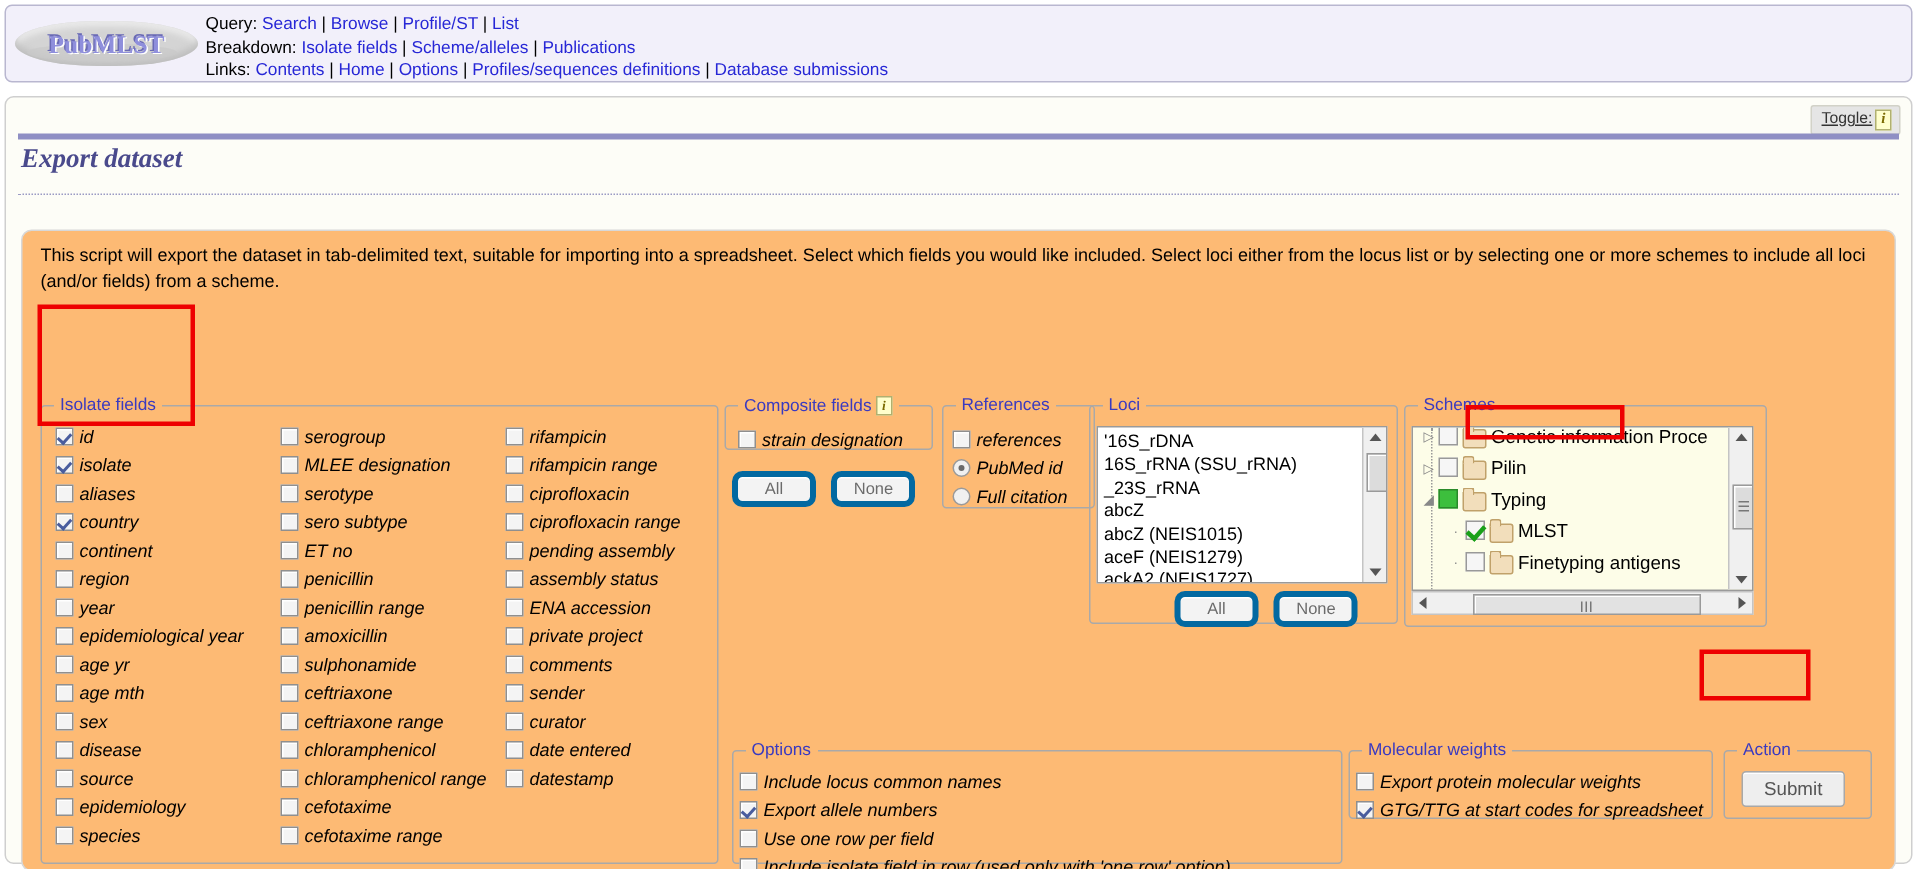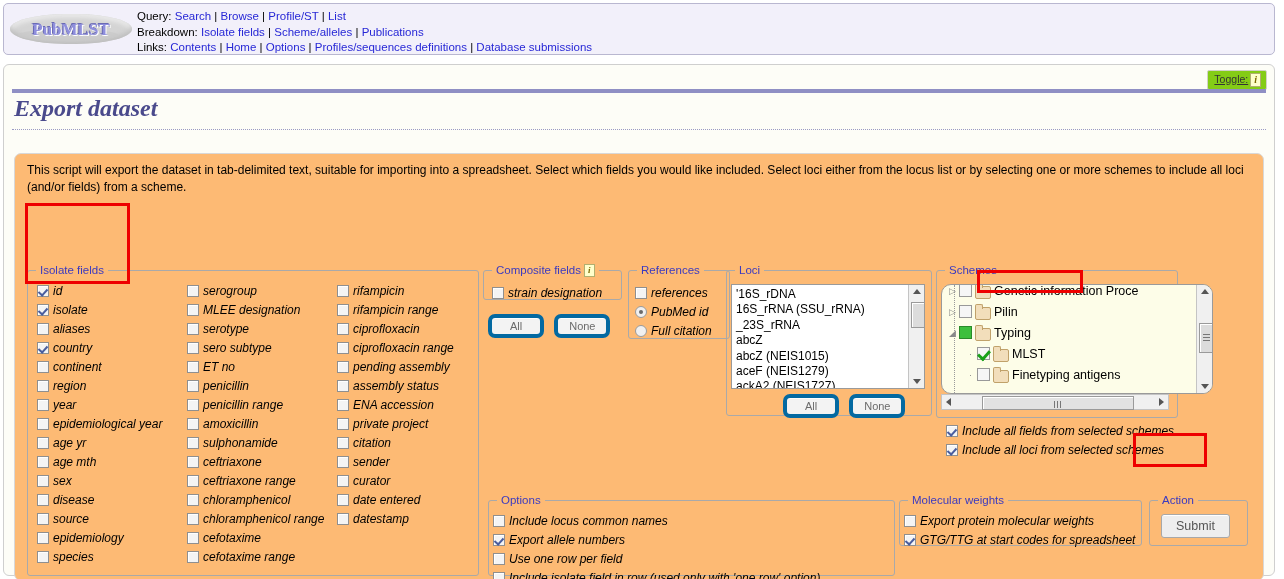--- a/index.html
+++ b/index.html
@@ -40,36 +40,36 @@
   #navlines .sep{color:#000;}
 
   
   #page{
     position:absolute;left:3px;top:64px;width:1272px;height:512px;
     background:#fdfdf7;border:1px solid #cfcfcf;border-radius:6px;
     box-sizing:border-box;
   }
   #toggle{
     position:absolute;right:7px;top:5px;
-    background:#84cc16;border:1px solid #d2d2c8;
+    background:#e5e5e5;border:1px solid #d2d2c8;
     padding:2px 5px 2px 6px;font-size:10.5px;color:#333;border-radius:2px;text-decoration:underline;
   }
   #toggle .i{
     display:inline-block;background:#ffffcc;border:1px solid #b0b070;
     font-family:"Liberation Serif", serif;font-style:italic;font-weight:bold;
     color:#7a6a00;padding:0 3px;margin-left:2px;font-size:10px;line-height:12px;
   }
   #titlebar{
     position:absolute;left:8px;top:24px;width:1254px;height:4px;
     background:#8f8fc4;
   }
   #pagetitle{
     position:absolute;left:10px;top:30px;
     font-family:"Liberation Serif", serif;font-style:italic;font-weight:bold;
-    font-size:24px;color:#4a4a8c;
+    font-size:18px;color:#4a4a8c;
   }
   #titleunder{
     position:absolute;left:8px;top:64px;width:1254px;height:0;
     border-top:1px dotted #9a9ac4;
   }
 
   
   #box{
     position:absolute;left:10px;top:72px;width:1250px;height:428px;
     background:#fdba74;border:1px solid #d8d8d8;border-radius:7px;
@@ -290,21 +290,21 @@
 
     <div style="position:absolute;left:322px;top:128px;width:150px;">
       <div class="row"><span class="cb"></span><span>rifampicin</span></div>
       <div class="row"><span class="cb"></span><span>rifampicin range</span></div>
       <div class="row"><span class="cb"></span><span>ciprofloxacin</span></div>
       <div class="row"><span class="cb"></span><span>ciprofloxacin range</span></div>
       <div class="row"><span class="cb"></span><span>pending assembly</span></div>
       <div class="row"><span class="cb"></span><span>assembly status</span></div>
       <div class="row"><span class="cb"></span><span>ENA accession</span></div>
       <div class="row"><span class="cb"></span><span>private project</span></div>
-      <div class="row"><span class="cb"></span><span>citation</span></div>
+      <div class="row"><span class="cb"></span><span>comments</span></div>
       <div class="row"><span class="cb"></span><span>sender</span></div>
       <div class="row"><span class="cb"></span><span>curator</span></div>
       <div class="row"><span class="cb"></span><span>date entered</span></div>
       <div class="row"><span class="cb"></span><span>datestamp</span></div>
     </div>
 
     <div style="position:absolute;left:23px;top:434px;">
       <span class="btn">All</span>
       <span class="btn" style="margin-left:7px;">None</span>
     </div>
@@ -354,21 +354,21 @@
       </div>
     </div>
     <div style="position:absolute;left:768px;top:240px;">
       <span class="btn">All</span>
       <span class="btn" style="margin-left:7px;">None</span>
     </div>
 
     <fieldset style="left:921px;top:110px;width:240px;height:152px;">
       <legend>Schemes</legend>
     </fieldset>
-    <div id="treebox" style="left:926px;top:130px;width:272px;height:110px;border-radius:10px;">
+    <div id="treebox" style="left:926px;top:130px;width:228px;height:110px;">
       <div class="dotline" style="left:12px;top:0;height:110px;"></div>
 
       <div class="tnode" style="padding-left:4px;margin-top:-4px;">
         <span class="exp">▷</span><span class="tcb"></span><span class="folder"><i></i></span><span>Genetic information Proce</span>
       </div>
       <div class="tnode" style="padding-left:4px;">
         <span class="exp">▷</span><span class="tcb"></span><span class="folder"><i></i></span><span>Pilin</span>
       </div>
       <div class="tnode" style="padding-left:4px;">
         <span class="exp">◢</span><span class="tcb partial"></span><span class="folder"><i></i></span><span>Typing</span>
@@ -397,24 +397,20 @@
     <div id="hscroll" style="left:926px;top:240px;width:228px;">
       <span class="htri left"></span>
       <div class="hthumb" style="left:40px;width:150px;">
         <div class="grip" style="left:71px;"></div>
         <div class="grip" style="left:74px;"></div>
         <div class="grip" style="left:77px;"></div>
       </div>
       <span class="htri right"></span>
     </div>
 
-    <div style="position:absolute;left:931px;top:268px;">
-      <div class="row"><span class="cb on"></span><span>Include all fields from selected schemes</span></div>
-      <div class="row"><span class="cb on"></span><span>Include all loci from selected schemes</span></div>
-    </div>
 
     <fieldset style="left:473px;top:340px;width:405px;height:80px;">
       <legend>Options</legend>
     </fieldset>
     <div style="position:absolute;left:478px;top:358px;">
       <div class="row"><span class="cb"></span><span>Include locus common names</span></div>
       <div class="row"><span class="cb on"></span><span>Export allele numbers</span></div>
       <div class="row"><span class="cb"></span><span>Use one row per field</span></div>
       <div class="row"><span class="cb"></span><span>Include isolate field in row (used only with 'one row' option)</span></div>
       <div class="row"><span class="cb"></span><span>Export full allele designation record (used only with 'one row' option)</span></div>

